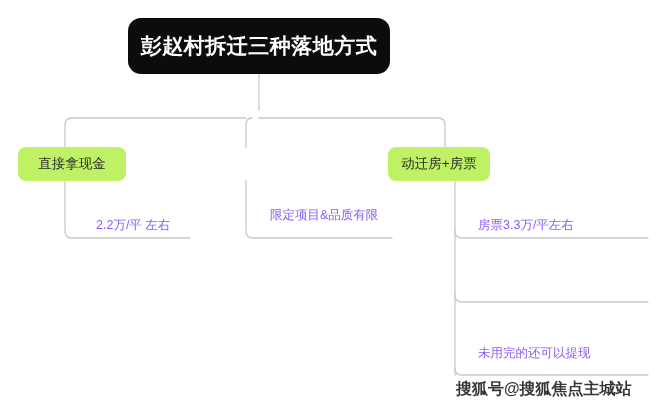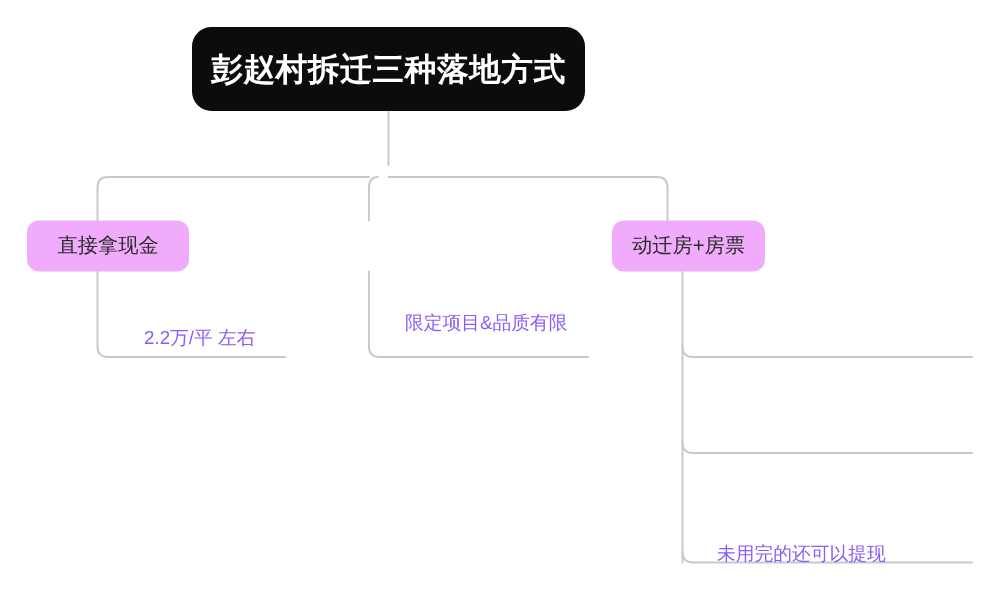--- a/index.html
+++ b/index.html
@@ -41,42 +41,42 @@
     height: 56px;
     background: #0c0c0c;
     border-radius: 13px;
     color: #ffffff;
     font-size: 21px;
     font-weight: bold;
     letter-spacing: 0.5px;
   }
   .node-branch {
     height: 34px;
-    background: #f0abfc;
+    background: #bef264;
     border-radius: 8px;
     color: #2b2b2b;
     font-size: 13.5px;
     padding: 0 14px;
   }
   .node-b1 { left: 18px;  top: 147px; width: 108px; }
   .node-b2 { left: 192px; top: 147px; width: 118px; }
-  .node-b3 { left: 408px; top: 147px; width: 102px; }
+  .node-b3 { left: 388px; top: 147px; width: 102px; }
 
   .leaf {
     position: absolute;
     color: #8b5cf6;
     font-size: 12.5px;
     white-space: nowrap;
     line-height: 1;
   }
   .leaf-l1 { left: 96px;  top: 219px; }
   .leaf-l2 { left: 270px; top: 209px; }
   .leaf-r1 { left: 478px; top: 219px; }
   .leaf-r2 { left: 478px; top: 283px; }
-  .leaf-r3 { left: 478px; top: 363px; }
+  .leaf-r3 { left: 478px; top: 348px; font-family: Liberation Mono, monospace; }
 
   .watermark {
     position: absolute;
     left: 456px;
     top: 378px;
     width: 200px;
     height: 22px;
     display: flex;
     align-items: center;
     justify-content: flex-start;
@@ -125,18 +125,20 @@
 
 
   <div class="node node-branch node-b3">
     <span>动迁房+房票</span>
   </div>
 
   <div class="leaf leaf-l1">2.2万/平 左右</div>
 
   <div class="leaf leaf-l2">限定项目&amp;品质有限</div>
 
+  <div class="leaf leaf-r1">房票3.3万/平左右</div>
 
 
   <div class="leaf leaf-r3">未用完的还可以提现</div>
 
+  <div class="watermark">搜狐号@搜狐焦点主城站</div>
 
 </div>
 
 </body></html>

